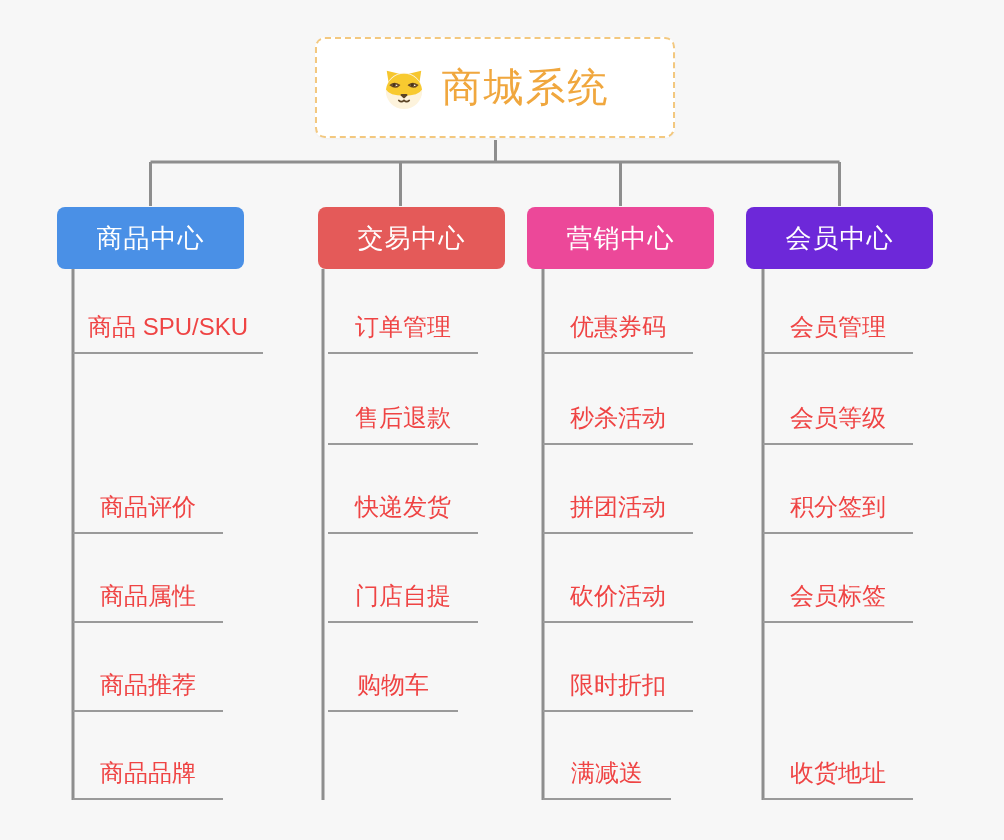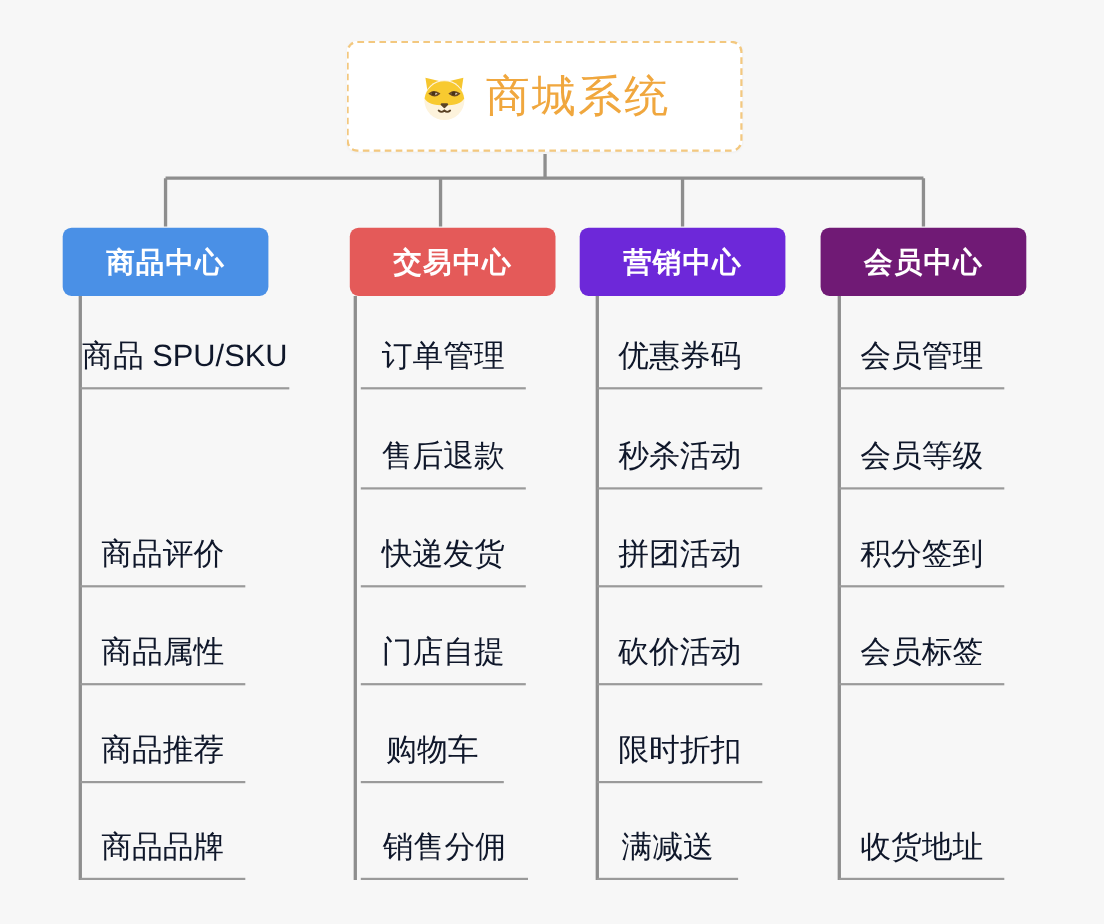--- a/index.html
+++ b/index.html
@@ -22,28 +22,28 @@
     border:2px dashed #f3c87f;border-radius:10px;
     display:flex;align-items:center;justify-content:center;gap:15px;
     box-shadow:0 1px 2px rgba(0,0,0,0.03);
   }
   .root-title{
     font-size:40px;font-weight:500;letter-spacing:2px;color:#f0a73e;
   }
   .branch-box{
     position:absolute;top:207px;width:187px;height:62px;
     border-radius:8px;display:flex;align-items:center;justify-content:center;
-    color:#ffffff;font-size:26px;letter-spacing:1px;cursor:default;font-weight:bold;
+    color:#ffffff;font-size:26px;letter-spacing:1px;cursor:default;
   }
   .b1{left:57px}.b2{left:318px}.b3{left:527px}.b4{left:746px}
   .leaf{
     position:absolute;box-sizing:border-box;height:44px;
     display:flex;align-items:flex-end;justify-content:center;
     padding-bottom:9px;border-bottom:2px solid var(--underline);
-    font-size:28px;color:#0f172a;white-space:nowrap;
+    font-size:24px;color:#ef4444;white-space:nowrap;
   }
   .lx1{left:73px}.lx2{left:328px}.lx3{left:543px}.lx4{left:763px}
   .r1{top:310px}.r2{top:401px}.r3{top:490px}.r4{top:579px}.r5{top:668px}.r6{top:756px}
   .w150{width:150px}.w190{width:190px}.w130{width:130px}.w152{width:152px}.w128{width:128px}
 </style>
 </head>
 <body>
 
 <div class="canvas" style="--underline: #9a9a9a;">
 
@@ -73,35 +73,34 @@
         <circle cx="32.6" cy="20.9" r="1.9" fill="#4a3318"></circle>
         <path d="M21.4 30.2 h5.2 a1 1 0 0 1 .8 1.6 l-2.6 2.6 a1.2 1.2 0 0 1 -1.6 0 l-2.6 -2.6 a1 1 0 0 1 .8 -1.6 Z" fill="#5a4326"></path>
         <path d="M18.5 37 q2.8 2.6 5.5 0 q2.7 2.6 5.5 0" stroke="#5a4326" stroke-width="1.7" fill="none" stroke-linecap="round"></path>
       </svg>
     </span>
     <span class="root-title" style="color: rgb(240, 167, 62);">商城系统</span>
   </div>
 
   <div class="branch-box b1" style="background: rgb(74, 144, 230);">商品中心</div>
   <div class="branch-box b2" style="background: rgb(228, 90, 89);">交易中心</div>
-  <div class="branch-box b3" style="background: #6d28d9;">营销中心</div>
-  <div class="branch-box b4" style="background: #701a75;">会员中心</div>
+  <div class="branch-box b3" style="background: #ec4899;">营销中心</div>
+  <div class="branch-box b4" style="background: #6d28d9;">会员中心</div>
 
   <div class="leaf lx1 r1 w190">商品 SPU/SKU</div>
   <div class="leaf lx1 r3 w150">商品评价</div>
   <div class="leaf lx1 r4 w150">商品属性</div>
   <div class="leaf lx1 r5 w150">商品推荐</div>
   <div class="leaf lx1 r6 w150">商品品牌</div>
 
   <div class="leaf lx2 r1 w150">订单管理</div>
   <div class="leaf lx2 r2 w150">售后退款</div>
   <div class="leaf lx2 r3 w150">快递发货</div>
   <div class="leaf lx2 r4 w150">门店自提</div>
   <div class="leaf lx2 r5 w130">购物车</div>
-  <div class="leaf lx2 r6 w152">销售分佣</div>
 
   <div class="leaf lx3 r1 w150">优惠券码</div>
   <div class="leaf lx3 r2 w150">秒杀活动</div>
   <div class="leaf lx3 r3 w150">拼团活动</div>
   <div class="leaf lx3 r4 w150">砍价活动</div>
   <div class="leaf lx3 r5 w150">限时折扣</div>
   <div class="leaf lx3 r6 w128">满减送</div>
 
   <div class="leaf lx4 r1 w150">会员管理</div>
   <div class="leaf lx4 r2 w150">会员等级</div>

